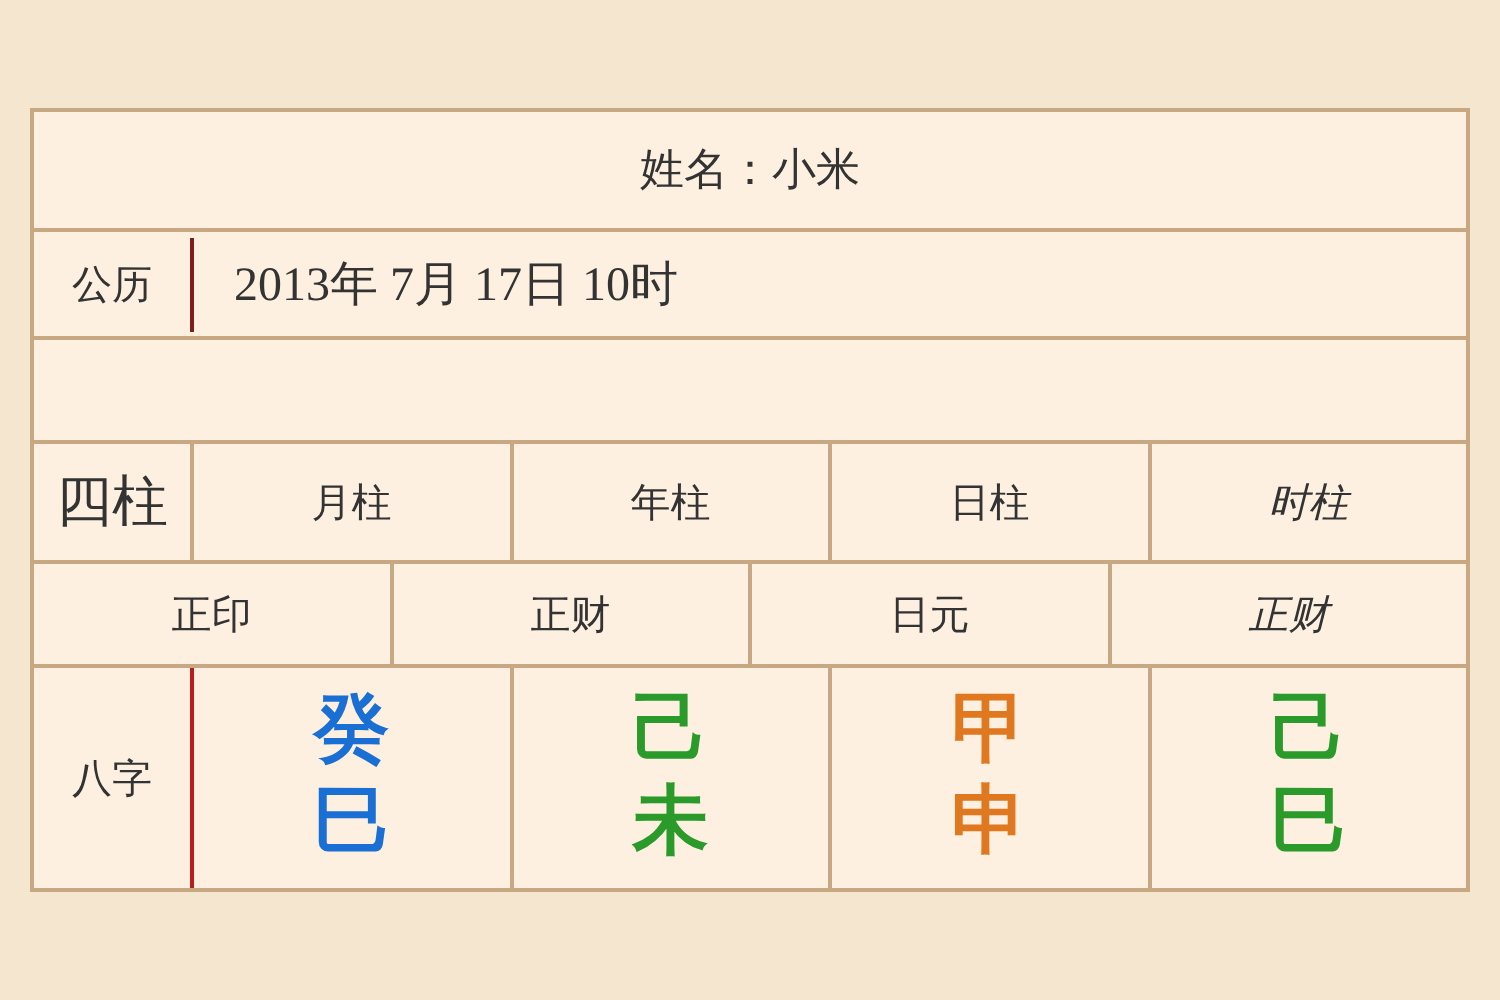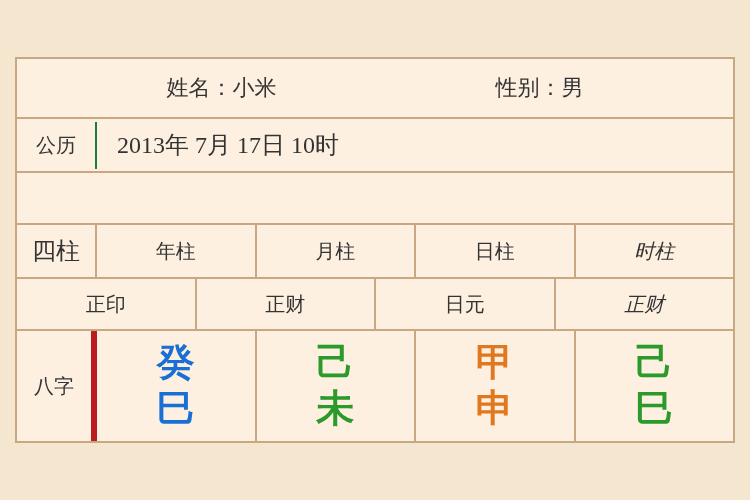--- a/index.html
+++ b/index.html
@@ -31,21 +31,21 @@
       border-bottom: 2px solid #c8a882;
       min-height: 52px;
       align-items: center;
     }
     .row-label {
       width: 80px;
       min-width: 80px;
       text-align: center;
       font-size: 20px;
       color: #333;
-      border-right: 2px solid #15803d;
+      border-right: 2px solid #7f1d1d;
       padding: 10px 0;
       display: flex;
       align-items: center;
       justify-content: center;
     }
     .row-content {
       flex: 1;
       font-size: 24px;
       color: #333;
       padding: 10px 20px;
@@ -72,39 +72,39 @@
       justify-content: center;
     }
     .grid-cell:last-child {
       border-right: none;
       font-style: italic;
     }
     .grid-label {
       width: 80px;
       min-width: 80px;
       text-align: center;
-      font-size: 24px;
+      font-size: 28px;
       color: #333;
       border-right: 2px solid #c8a882;
       padding: 10px 0;
       display: flex;
       align-items: center;
       justify-content: center;
     }
     .bazhi-row {
       display: flex;
       min-height: 110px;
     }
     .bazhi-label {
       width: 80px;
       min-width: 80px;
       text-align: center;
       font-size: 20px;
       color: #333;
-      border-right: 6px solid #b91c1c;
+      border-right: 2px solid #b91c1c;
       display: flex;
       align-items: center;
       justify-content: center;
     }
     .bazhi-cell {
       flex: 1;
       text-align: center;
       border-right: 2px solid #c8a882;
       padding: 8px 0;
       display: flex;
@@ -130,35 +130,34 @@
     .green { color: #2a9a2a; }
     .orange { color: #e07820; }
   </style>
 </head>
 <body>
 
 <div class="container">
 
   <div class="header-row">
     <span>姓名：小米</span>
-    <span>性别：男</span>
   </div>
 
   <div class="info-row">
     <div class="row-label">公历</div>
     <div class="row-content">2013年 7月 17日 10时</div>
   </div>
 
   <div class="info-row">
   </div>
 
   <div class="grid-row">
     <div class="grid-label">四柱</div>
+    <div class="grid-cell">月柱</div>
     <div class="grid-cell">年柱</div>
-    <div class="grid-cell">月柱</div>
     <div class="grid-cell">日柱</div>
     <div class="grid-cell">时柱</div>
   </div>
 
   <div class="grid-row">
     <div class="grid-cell">正印</div>
     <div class="grid-cell">正财</div>
     <div class="grid-cell">日元</div>
     <div class="grid-cell">正财</div>
   </div>

